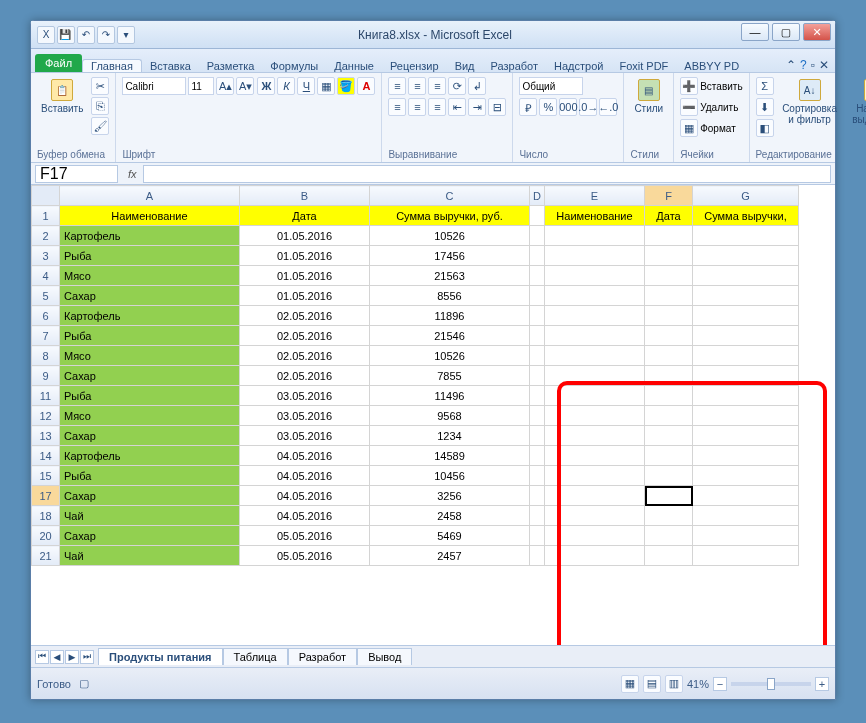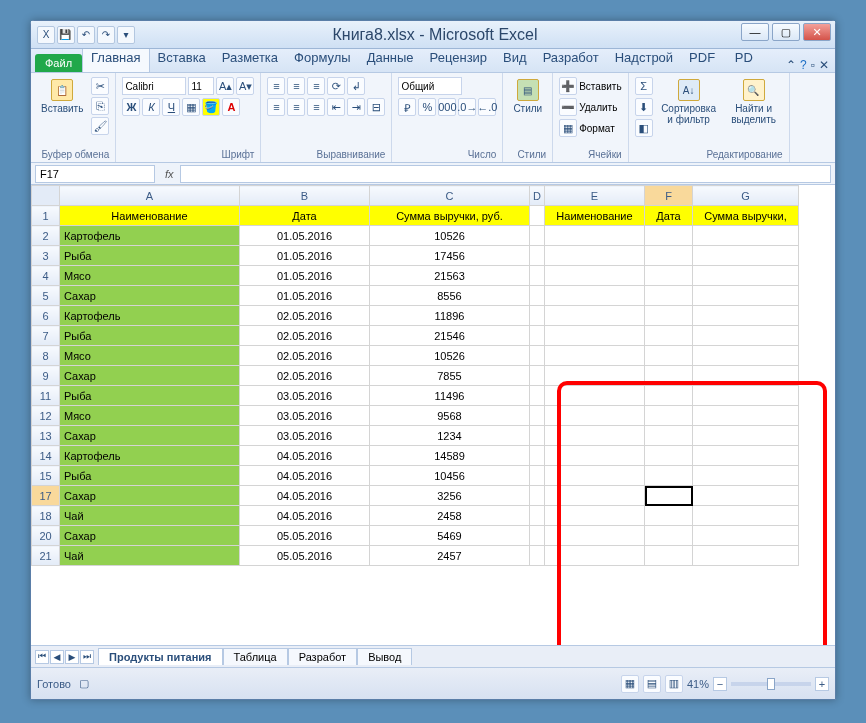--- a/index.html
+++ b/index.html
@@ -1,47 +1,47 @@
 <!DOCTYPE html>
 <html><head>
 <meta charset="utf-8">
 <style>
 * { box-sizing: border-box; margin: 0; padding: 0; font-family: "Segoe UI", Tahoma, sans-serif; }
 body { background: #5b8fb9; padding: 20px 10px 10px 30px; width: 866px; height: 723px; overflow: hidden; position: relative; }
 .window { background: #fff; border: 1px solid #5a7ea8; border-radius: 4px 4px 0 0; box-shadow: 0 0 8px rgba(0,0,0,.3); width: 806px; height: 680px; display: flex; flex-direction: column; }
 .titlebar { background: linear-gradient(#e8f1fb,#cfe0f4); height: 28px; display: flex; align-items: center; position: relative; border-bottom: 1px solid #9db6d6; }
 .titlebar .qat { display: flex; gap: 2px; padding-left: 6px; }
 .qat-btn { width: 18px; height: 18px; background: #f4f8fd; border: 1px solid #b3c7e0; border-radius: 2px; display: flex; align-items: center; justify-content: center; font-size: 10px; color: #2a4e7a; }
-.titlebar .title { position: absolute; left: 4px; right: 0; text-align: center; font-size: 16px; color: #2c476a; pointer-events: none; }
+.titlebar .title { position: absolute; left: 4px; right: 0; text-align: center; font-size: 12px; color: #2c476a; pointer-events: none; }
 .winbtns { position: absolute; right: 4px; top: 2px; display: flex; gap: 3px; }
 .winbtn { width: 28px; height: 18px; border: 1px solid #8aa5c8; border-radius: 2px; display: flex; align-items: center; justify-content: center; font-size: 11px; background: linear-gradient(#f7fbff,#dbe8f7); }
 .winbtn.close { background: linear-gradient(#f3a09a,#d4534a); color: #fff; }
 
 .ribbon-tabs { display: flex; align-items: flex-end; height: 24px; background: linear-gradient(#e5eefb,#d6e4f5); border-bottom: 1px solid #b6c9e3; }
 .file-tab { background: #217346; color: #fff; padding: 3px 10px; font-size: 11px; border-radius: 3px 3px 0 0; margin-left: 4px; cursor: pointer; }
 .file-tab { background: #1e7145; }
 .file-tab.green { background: #21a84a; }
-.r-tab { padding: 7px 8px; font-size: 13px; color: #2a4e7a; cursor: pointer; }
+.r-tab { padding: 0 8px; font-size: 11px; color: #2a4e7a; cursor: pointer; }
 .r-tab.active { background: #f5f9fe; border: 1px solid #b6c9e3; border-bottom: none; border-radius: 3px 3px 0 0; }
 .help-icons { margin-left: auto; display: flex; gap: 4px; padding-right: 6px; }
 .help-icons span { font-size: 12px; color: #2a4e7a; cursor: pointer; }
 
 .ribbon { background: #f1f5fb; height: 90px; border-bottom: 1px solid #b6c9e3; display: flex; }
 .r-group { border-right: 1px solid #cdd9ec; padding: 4px 6px 2px 6px; display: flex; flex-direction: column; justify-content: space-between; }
-.r-group-label { font-size: 10px; color: #5a7196; text-align: right; margin-top: 2px; }
+.r-group-label { font-size: 10px; color: #5a7196; text-align: left; margin-top: 2px; }
 .r-group-body { display: flex; gap: 4px; }
 .big-btn { display: flex; flex-direction: column; align-items: center; gap: 2px; padding: 2px 4px; font-size: 10px; color: #2a4e7a; cursor: pointer; }
 .big-btn .ic { width: 22px; height: 22px; background: #ffe9a8; border: 1px solid #cfa93c; border-radius: 2px; display: flex; align-items: center; justify-content: center; }
 .mini { display: flex; flex-direction: column; gap: 2px; }
 .mini-row { display: flex; gap: 2px; align-items: center; }
 .mini-btn { width: 18px; height: 18px; border: 1px solid #c7d4eb; background: #fafcff; border-radius: 2px; display: flex; align-items: center; justify-content: center; font-size: 11px; color: #2a4e7a; cursor: pointer; }
 select.mini-sel, input.mini-inp { font-size: 10px; height: 18px; border: 1px solid #c7d4eb; background: #fff; padding: 0 2px; }
 
 .formula-bar { height: 22px; background: #eef3fa; border-bottom: 1px solid #b6c9e3; display: flex; align-items: center; }
-.name-box { width: 120px; height: 18px; border: 1px solid #b6c9e3; background: #fff; margin: 0 4px; font-size: 11px; padding: 0 4px; }
+.name-box { width: 83px; height: 18px; border: 1px solid #b6c9e3; background: #fff; margin: 0 4px; font-size: 16px; padding: 0 4px; }
 .fx { font-size: 11px; font-style: italic; color: #555; padding: 0 6px; }
 .fx-input { flex: 1; height: 18px; border: 1px solid #b6c9e3; background: #fff; margin-right: 4px; font-size: 11px; padding: 0 4px; }
 
 .sheet-area { flex: 1; position: relative; overflow: hidden; background: #fff; }
 .grid { position: absolute; inset: 0; overflow: auto; }
 table.sheet { border-collapse: collapse; table-layout: fixed; }
 table.sheet th, table.sheet td { border: 1px solid #d4d4d4; font-size: 11px; height: 20px; }
 th.col-h { background: linear-gradient(#f7fafe,#e3ebf7); color: #3b5b86; font-weight: normal; text-align: center; }
 th.row-h { background: linear-gradient(#f7fafe,#e3ebf7); color: #3b5b86; font-weight: normal; text-align: center; width: 28px; }
 th.row-h.sel, th.col-h.sel { background: #f9d99b; }
@@ -118,21 +118,21 @@
         </div>
         <div class="mini">
           <div class="mini-btn">✂</div>
           <div class="mini-btn">⎘</div>
           <div class="mini-btn">🖌</div>
         </div>
       </div>
       <div class="r-group-label">Буфер обмена</div>
     </div>
     <div class="r-group">
-      <div class="r-group-body" style="flex-direction:column;gap:3px">
+      <div class="r-group-body" style="flex-direction:row;gap:3px">
         <div class="mini-row">
           <input class="mini-inp" style="width: 64px;" value="Calibri">
           <input class="mini-inp" style="width: 26px;" value="11">
           <div class="mini-btn">A▴</div>
           <div class="mini-btn">A▾</div>
         </div>
         <div class="mini-row">
           <div class="mini-btn">
               <b>Ж</b>
             </div>

